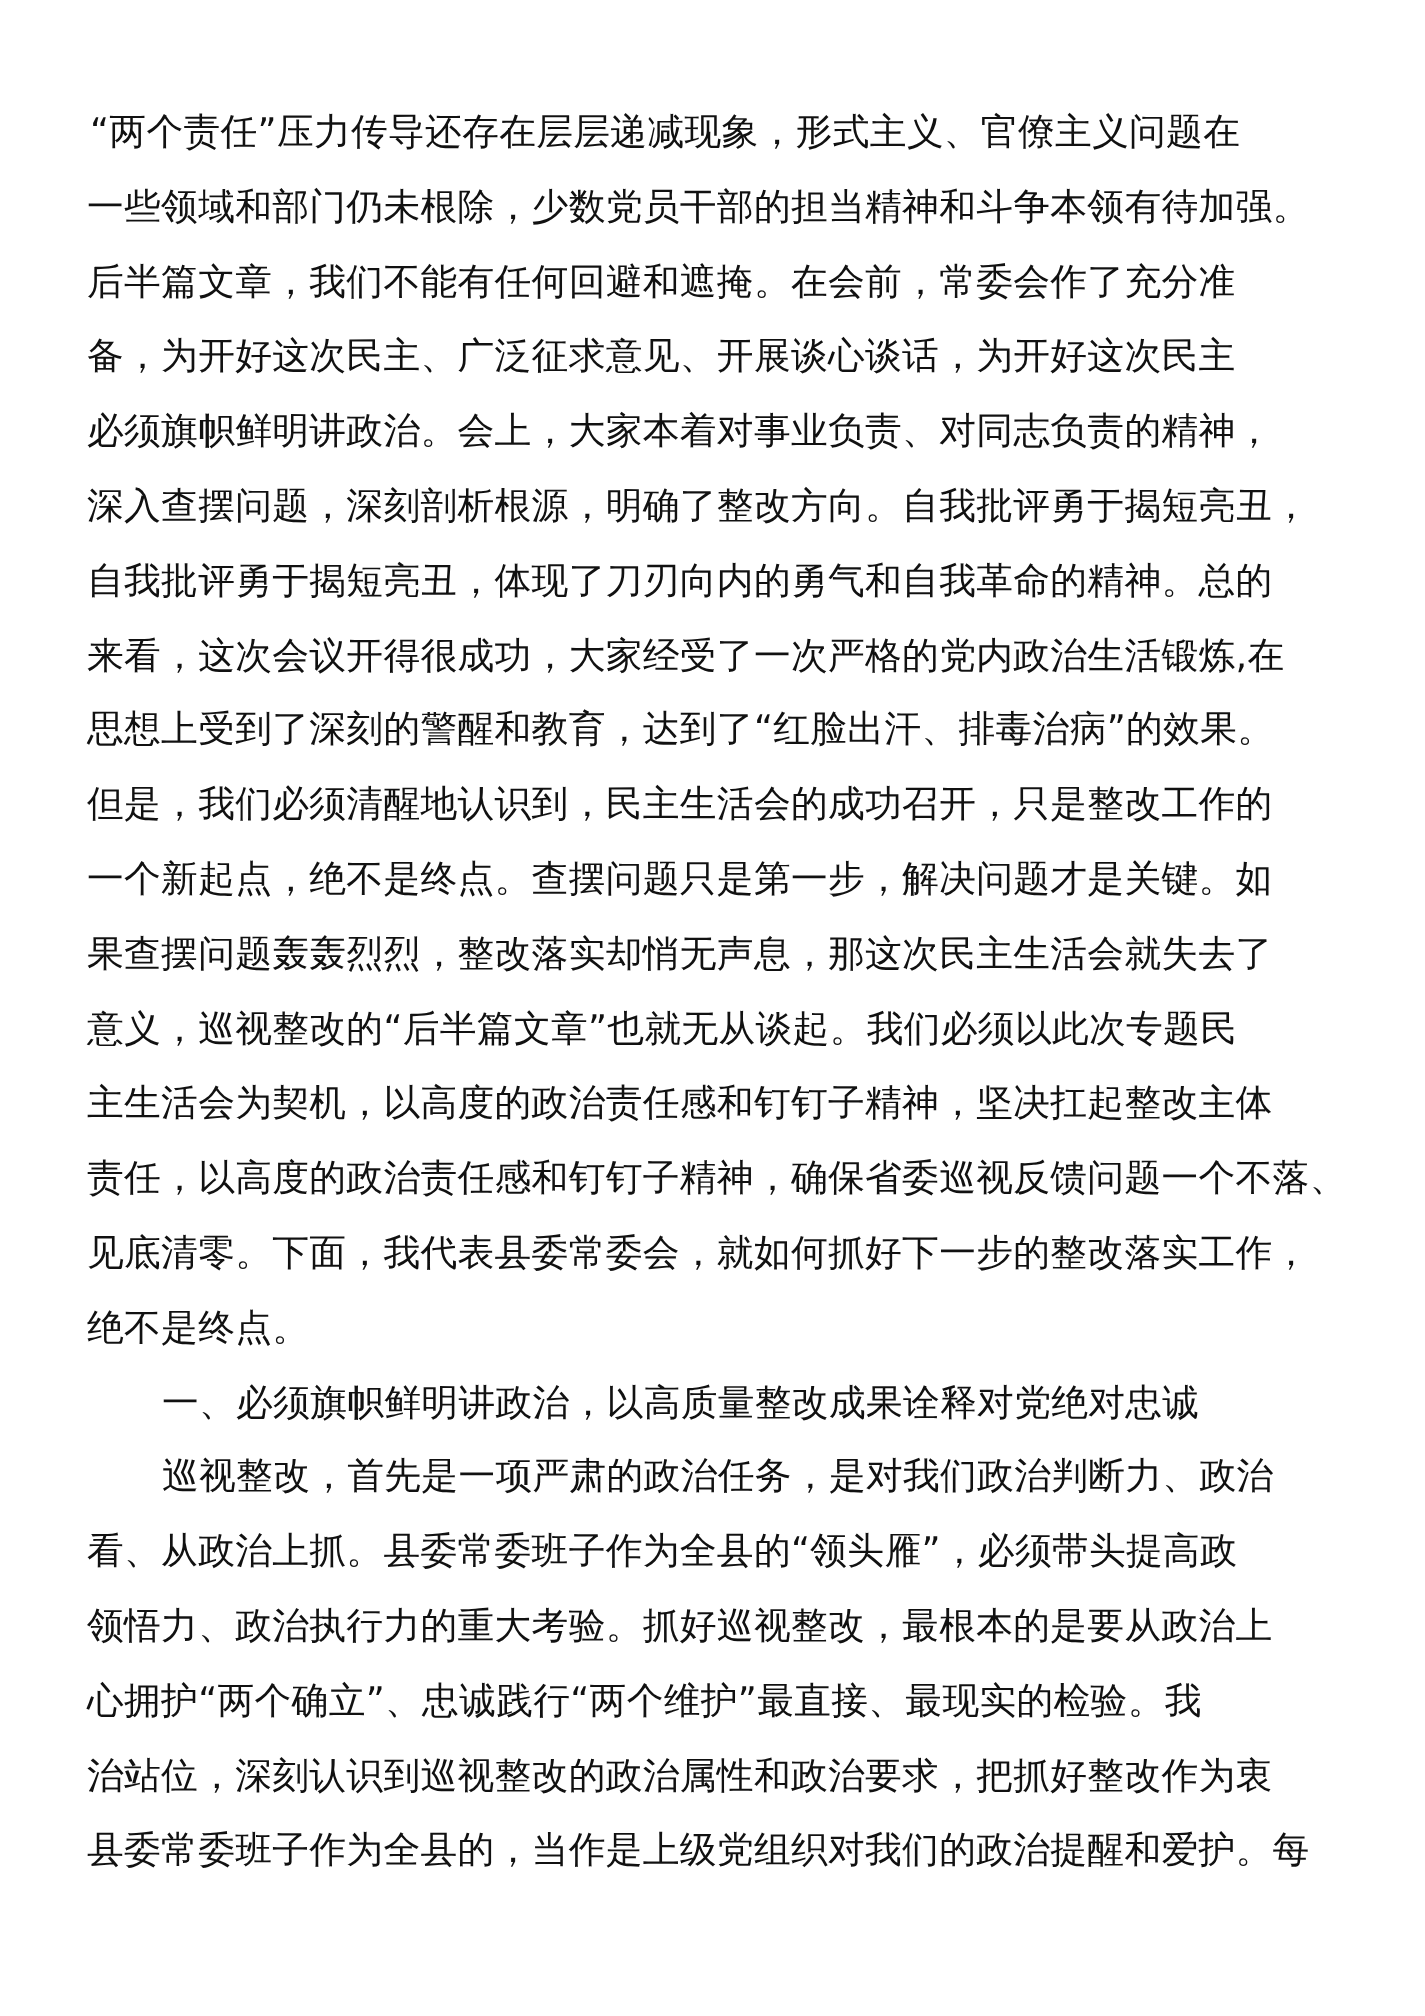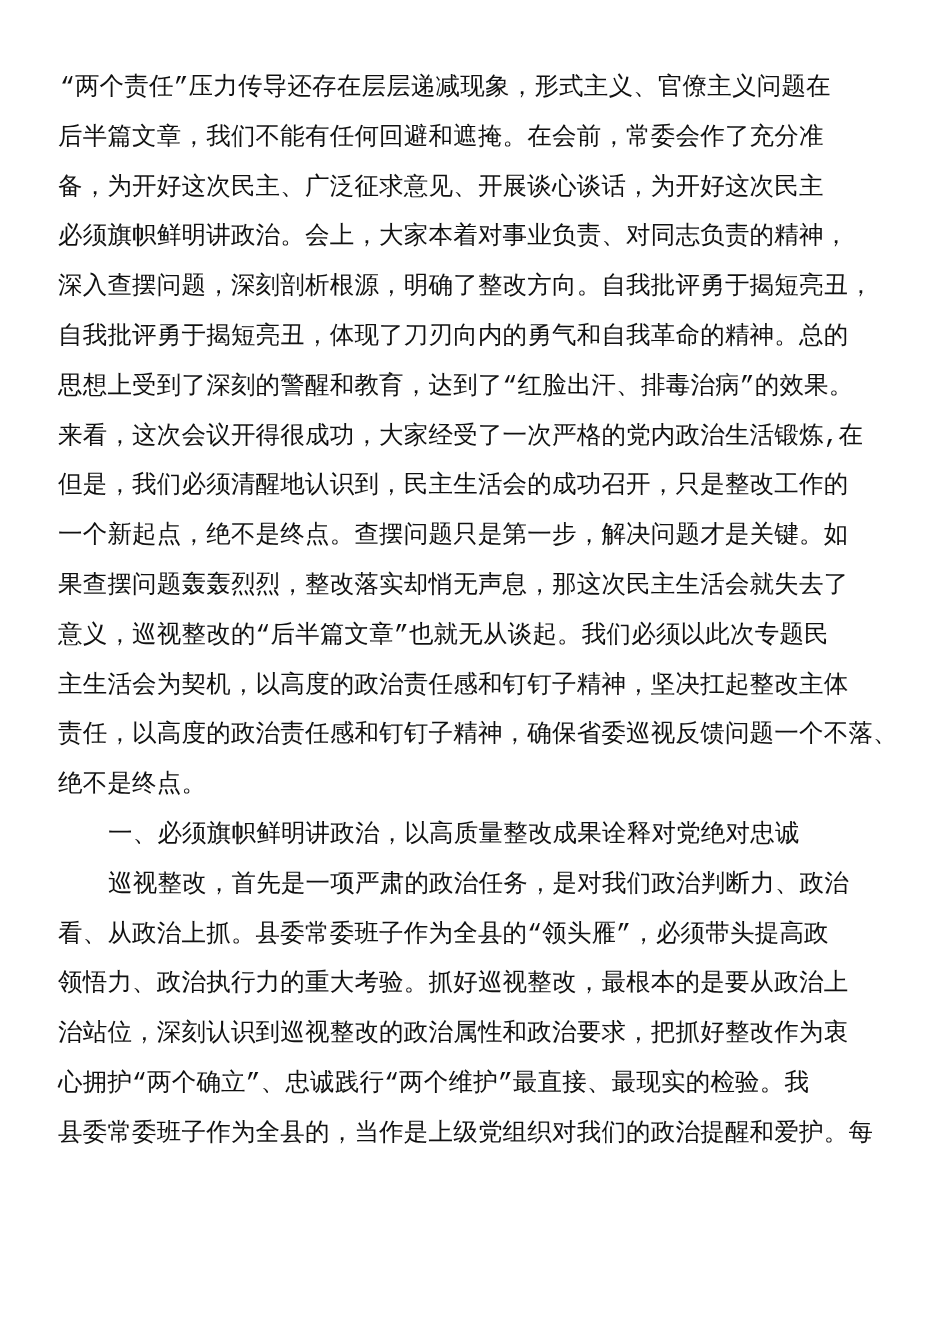--- a/index.html
+++ b/index.html
@@ -29,58 +29,59 @@
       top: 63px;
       width: 850px;
     }
     .line {
       display: block;
       height: 49.8px;
       line-height: 49.8px;
       font-size: 24.5px;
       white-space: nowrap;
       letter-spacing: 0.2px;
-      font-family: Liberation Mono, monospace;
     }
     .line.indent {
       padding-left: 50px;
     }
     .line.first {
       padding-left: 2px;
     }
   </style>
 </head>
 <body>
 
 <div class="page">
   <div class="text-block">
 
     <div>
       <span class="line first">“两个责任”压力传导还存在层层递减现象，形式主义、官僚主义问题在</span>
+      <span class="line">一些领域和部门仍未根除，少数党员干部的担当精神和斗争本领有待加强。</span>
       <span class="line">后半篇文章，我们不能有任何回避和遮掩。在会前，常委会作了充分准</span>
       <span class="line">备，为开好这次民主、广泛征求意见、开展谈心谈话，为开好这次民主</span>
       <span class="line">必须旗帜鲜明讲政治。会上，大家本着对事业负责、对同志负责的精神，</span>
       <span class="line">深入查摆问题，深刻剖析根源，明确了整改方向。自我批评勇于揭短亮丑，</span>
       <span class="line">自我批评勇于揭短亮丑，体现了刀刃向内的勇气和自我革命的精神。总的</span>
+      <span class="line">来看，这次会议开得很成功，大家经受了一次严格的党内政治生活锻炼,在</span>
       <span class="line">思想上受到了深刻的警醒和教育，达到了“红脸出汗、排毒治病”的效果。</span>
-      <span class="line">来看，这次会议开得很成功，大家经受了一次严格的党内政治生活锻炼,在</span>
       <span class="line">但是，我们必须清醒地认识到，民主生活会的成功召开，只是整改工作的</span>
       <span class="line">一个新起点，绝不是终点。查摆问题只是第一步，解决问题才是关键。如</span>
       <span class="line">果查摆问题轰轰烈烈，整改落实却悄无声息，那这次民主生活会就失去了</span>
       <span class="line">意义，巡视整改的“后半篇文章”也就无从谈起。我们必须以此次专题民</span>
       <span class="line">主生活会为契机，以高度的政治责任感和钉钉子精神，坚决扛起整改主体</span>
       <span class="line">责任，以高度的政治责任感和钉钉子精神，确保省委巡视反馈问题一个不落、</span>
+      <span class="line">见底清零。下面，我代表县委常委会，就如何抓好下一步的整改落实工作，</span>
       <span class="line">绝不是终点。</span>
     </div>
 
     <h2 class="line indent" style="margin:0;font-weight:normal;">一、必须旗帜鲜明讲政治，以高质量整改成果诠释对党绝对忠诚</h2>
 
     <div>
       <span class="line indent">巡视整改，首先是一项严肃的政治任务，是对我们政治判断力、政治</span>
       <span class="line">看、从政治上抓。县委常委班子作为全县的“领头雁”，必须带头提高政</span>
       <span class="line">领悟力、政治执行力的重大考验。抓好巡视整改，最根本的是要从政治上</span>
+      <span class="line">心拥护“两个确立”、忠诚践行“两个维护”最直接、最现实的检验。我</span>
       <span class="line">治站位，深刻认识到巡视整改的政治属性和政治要求，把抓好整改作为衷</span>
-      <span class="line">心拥护“两个确立”、忠诚践行“两个维护”最直接、最现实的检验。我</span>
       <span class="line">县委常委班子作为全县的，当作是上级党组织对我们的政治提醒和爱护。每</span>
     </div>
 
   </div>
 </div>
 
 </body></html>

